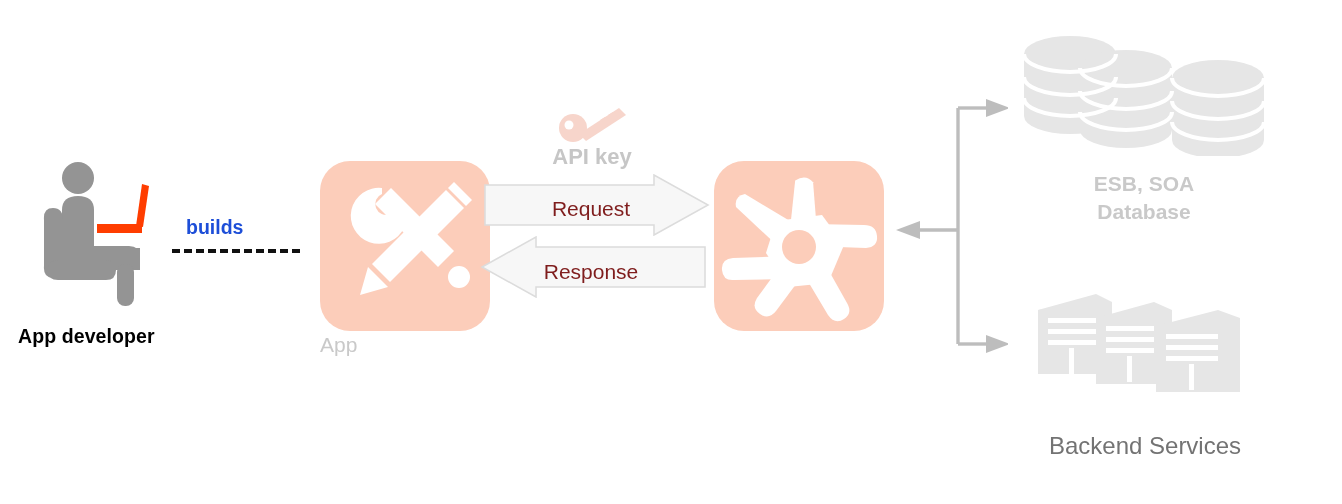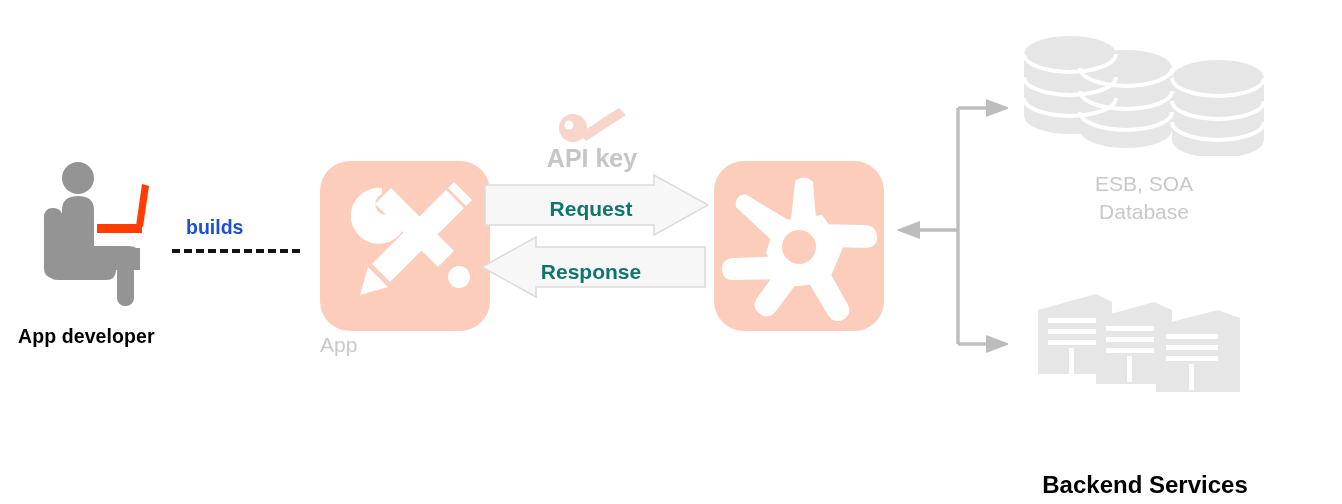--- a/index.html
+++ b/index.html
@@ -60,58 +60,56 @@
     white-space: nowrap;
   }
   #app-label { left: 320px; top: 333px; }
   #api-label { left: 714px; top: 333px; }
 
   
   #api-key-icon { left: 558px; top: 100px; width: 70px; height: 44px; }
   #api-key-label {
     left: 492px; top: 144px;
     width: 200px; text-align: center;
-    font-size: 25px; font-weight: bold;
+    font-size: 22px; font-weight: bold;
     color: #c6c6c6;
     white-space: nowrap;
   }
 
   
   #request-arrow  { left: 484px; top: 174px; width: 226px; height: 62px; }
   #response-arrow { left: 480px; top: 236px; width: 226px; height: 62px; }
   .flow-text {
     font-size: 21px;
-    color: #0f766e;
+    color: #7f1d1d;
     white-space: nowrap;
     text-align: center;
-    font-weight: bold;
   }
   #request-text  { left: 496px; top: 197px; width: 190px; }
   #response-text { left: 496px; top: 260px; width: 190px; }
 
   
   #backend-connector { left: 888px; top: 88px; width: 120px; height: 272px; }
 
   
   #database-icon { left: 1020px; top: 36px; width: 248px; height: 120px; }
   #backend-top-label {
     left: 1016px; top: 170px; width: 256px;
     text-align: center;
-    font-size: 21px; font-weight: normal;
+    font-size: 21px; font-weight: bold;
     color: #c9c9c9;
     line-height: 28px;
   }
   #server-icon { left: 1022px; top: 288px; width: 240px; height: 110px; }
   #backend-bottom-label {
     left: 1000px; top: 432px; width: 290px;
     text-align: center;
-    font-size: 24px; font-weight: bold;
-    color: #000000;
-    white-space: nowrap;
-    margin-top: 39px;
+    font-size: 24px; font-weight: normal;
+    color: #737373;
+    white-space: nowrap;
   }
 </style>
 </head>
 <body>
 
 <div id="canvas">
 
   <div class="abs" id="developer-group">
     <svg width="140" height="150" viewBox="0 0 140 150" xmlns="http://www.w3.org/2000/svg">
 

